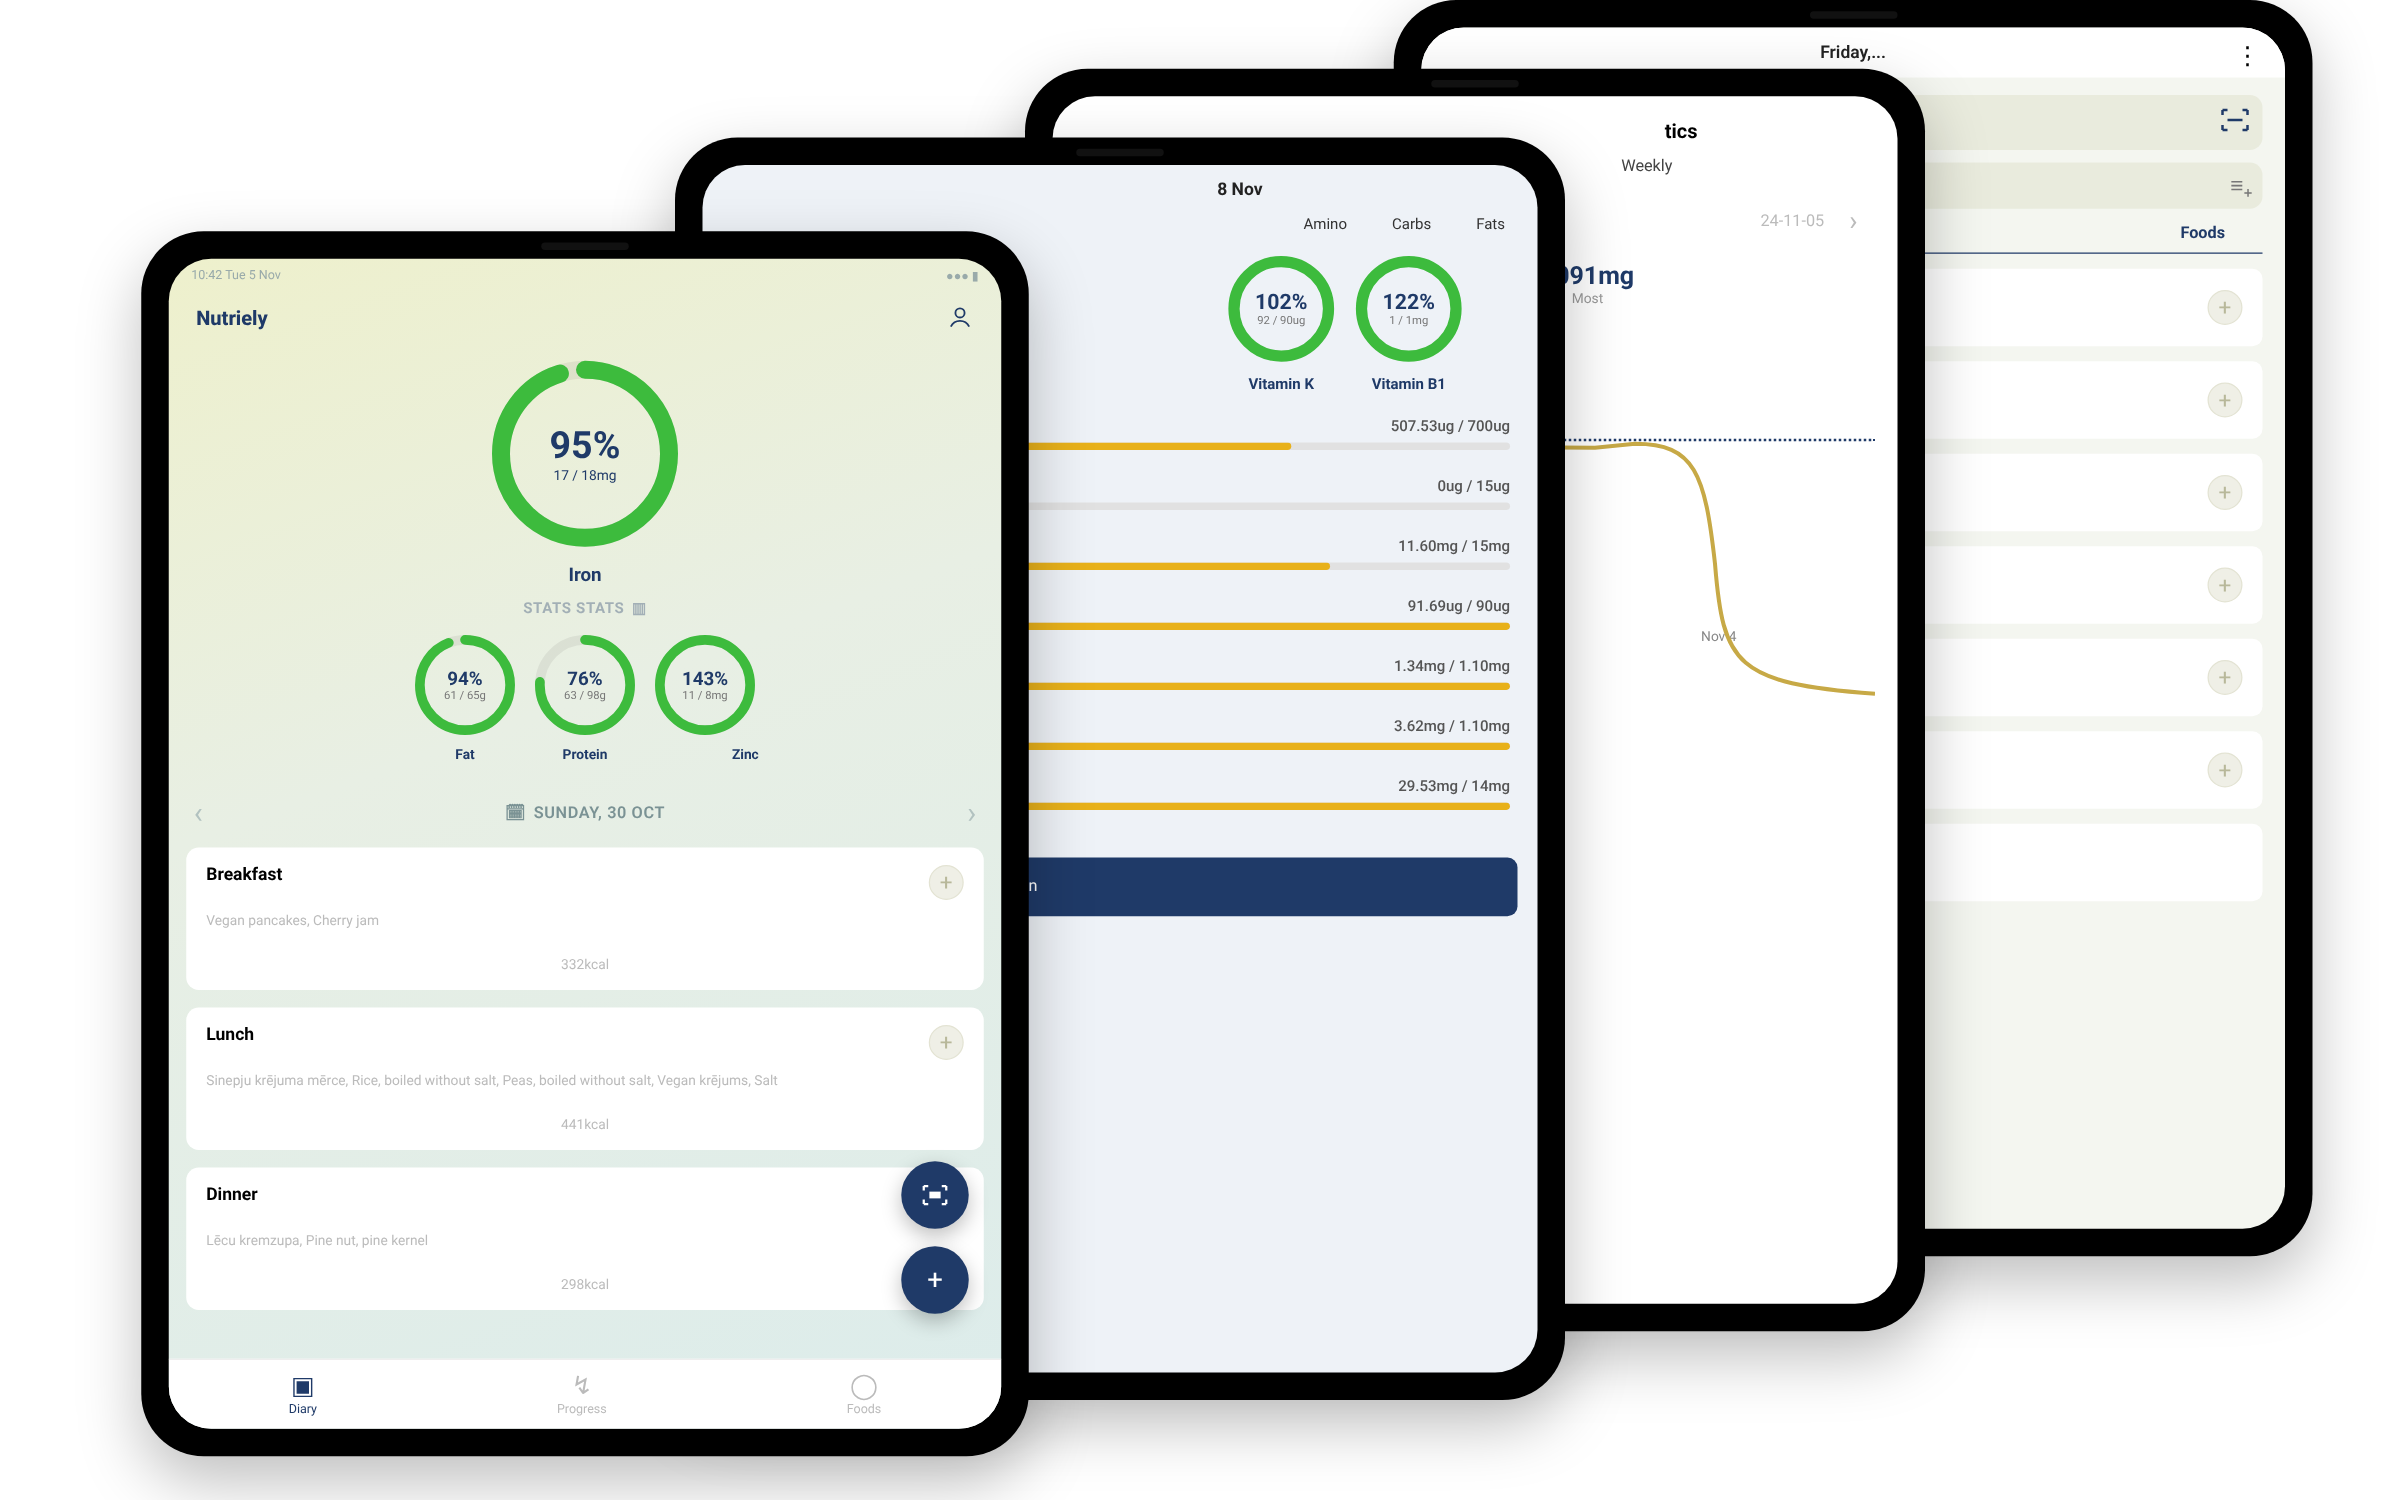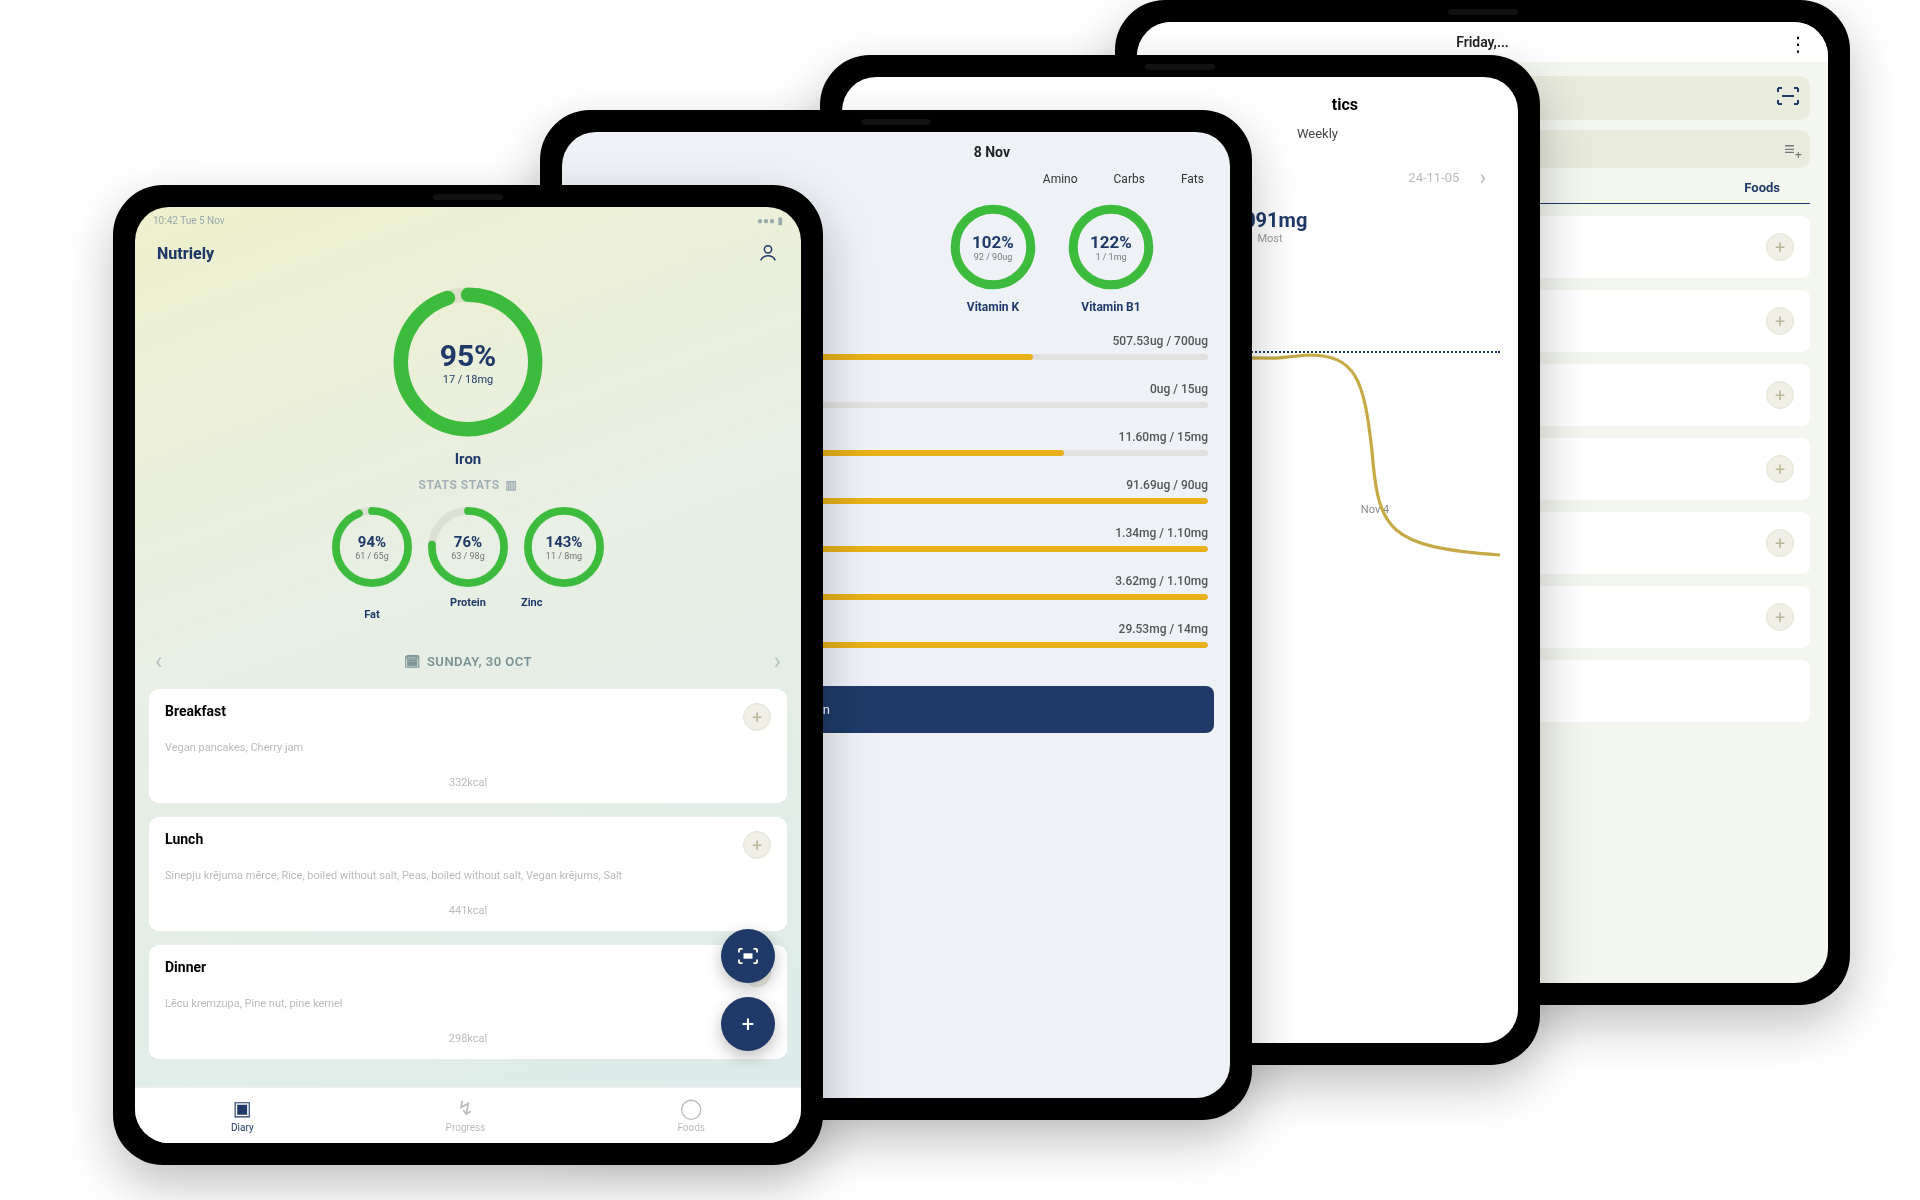--- a/index.html
+++ b/index.html
@@ -41,21 +41,21 @@
 .t3-xlabels{display:flex;justify-content:space-around;font-size:11px;color:#888;margin:0 28px;padding-left:160px}
 .t3-legend{margin:24px 28px;font-size:12px;color:#555;padding-left:190px}
 .t3-legitem{display:flex;align-items:center;gap:8px;margin:6px 0}
 .dot{width:10px;height:10px;border-radius:50%}
 
 
 #t2{top:110px;left:540px;width:712px;height:1010px;z-index:3}
 #t2 .screen{background:#eef2f7}
 .t2-top{padding:12px 18px 4px;text-align:right;padding-right:220px;font-weight:700;font-size:14px;color:#222}
 .t2-tabs{display:flex;justify-content:flex-end;gap:36px;padding:8px 26px 10px;font-size:12px;color:#333}
-.t2-rings{display:flex;gap:28px;justify-content:flex-end;padding:6px 16px 14px}
+.t2-rings{display:flex;gap:12px;justify-content:flex-end;padding:6px 16px 14px}
 .ring-sm{position:relative;width:90px;height:90px}
 .ring-sm svg{width:90px;height:90px}
 .ring-sm .ctxt{position:absolute;inset:0;display:flex;flex-direction:column;align-items:center;justify-content:center}
 .ring-sm .cval{font-weight:700;font-size:17px;color:#1f3a68}
 .ring-sm .csub{font-size:9px;color:#777}
 .t2-bars{padding:6px 22px}
 .t2-baritem{margin-bottom:22px}
 .t2-barlabel{text-align:right;font-size:12px;color:#555;font-weight:500}
 .t2-bartrack{height:6px;background:#e1e1e1;border-radius:4px;margin-top:6px;overflow:hidden;position:relative}
 .t2-barfill{height:100%;border-radius:4px}
@@ -326,36 +326,36 @@
   <div class="ring-xs">
    <svg class="progress-ring" viewBox="0 0 100 100">
                   <circle class="bg" cx="50" cy="50" r="42"></circle>
                   <circle class="fg" cx="50" cy="50" r="42" style="stroke-dasharray:263.89378290154264;stroke-dashoffset:15.833626974092573;stroke-width:9"></circle>
                 </svg>
    <div class="ctxt">
                   <span class="cval">94%</span>
                   <span class="csub">61 / 65g</span>
                 </div>
   </div>
-  <div style="font-size:11px;font-weight:700;color:#1f3a68;margin-top:18px">Fat</div>
+  <div style="font-size:11px;font-weight:700;color:#1f3a68;margin-top:6px">Fat</div>
  </div>
  <div style="display:flex;flex-direction:column;align-items:center">
   <div class="ring-xs">
    <svg class="progress-ring" viewBox="0 0 100 100">
                   <circle class="bg" cx="50" cy="50" r="42"></circle>
                   <circle class="fg" cx="50" cy="50" r="42" style="stroke-dasharray:263.89378290154264;stroke-dashoffset:63.33450789637023;stroke-width:9"></circle>
                 </svg>
    <div class="ctxt">
                   <span class="cval">76%</span>
                   <span class="csub">63 / 98g</span>
                 </div>
   </div>
   <div style="font-size:11px;font-weight:700;color:#1f3a68;margin-top:6px">Protein</div>
  </div>
- <div style="display:flex;flex-direction:column;align-items:flex-start">
+ <div style="display:flex;flex-direction:column;align-items:flex-end">
   <div class="ring-xs">
    <svg class="progress-ring" viewBox="0 0 100 100">
                   <circle class="bg" cx="50" cy="50" r="42"></circle>
                   <circle class="fg" cx="50" cy="50" r="42" style="stroke-dasharray:263.89378290154264;stroke-dashoffset:0;stroke-width:9"></circle>
                 </svg>
    <div class="ctxt">
                   <span class="cval">143%</span>
                   <span class="csub">11 / 8mg</span>
                 </div>
   </div>

